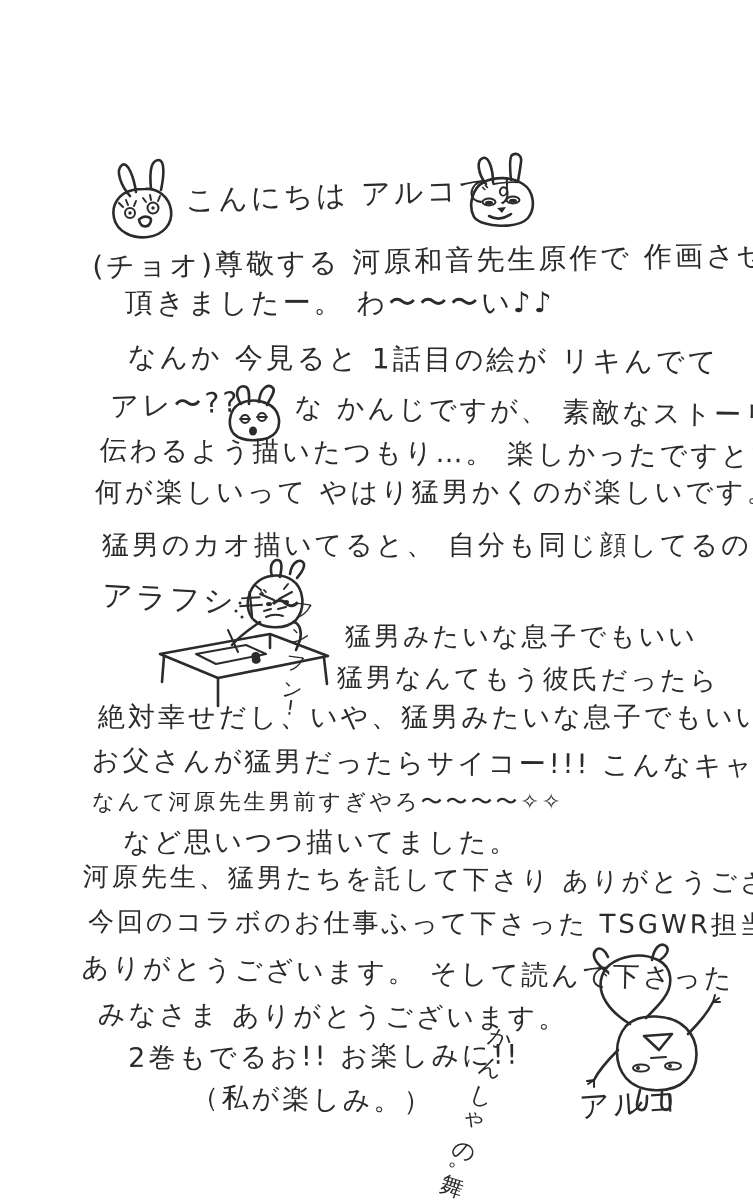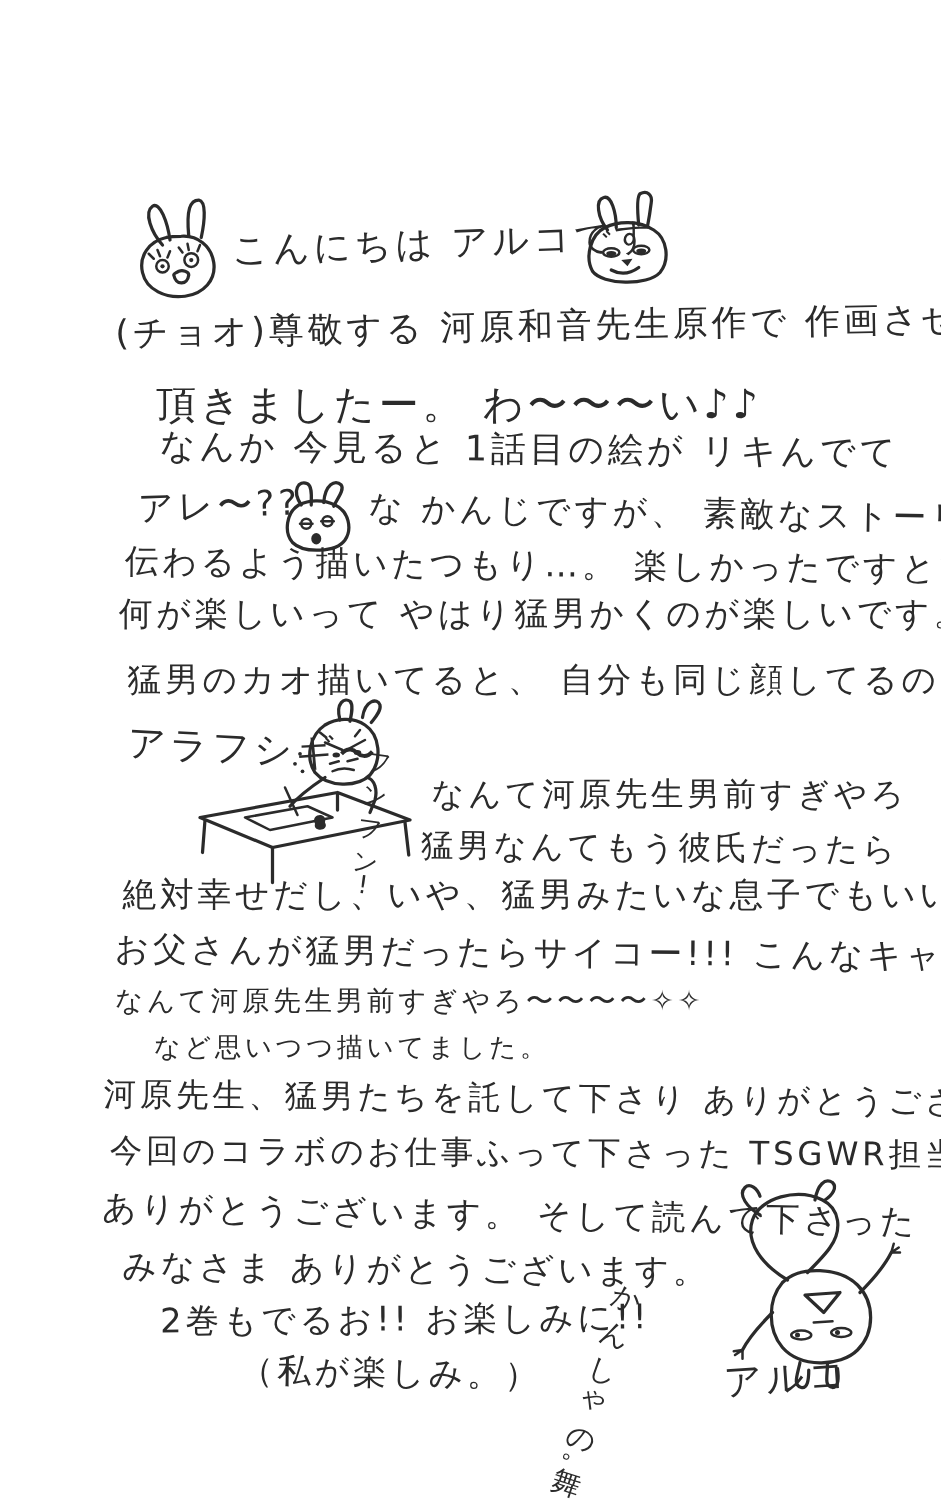--- a/index.html
+++ b/index.html
@@ -61,21 +61,21 @@
       <ellipse class="thin" cx="57" cy="50" rx="6.5" ry="3.4"></ellipse>
       <ellipse class="ink" cx="57" cy="50.8" rx="4" ry="2"></ellipse>
       <path class="ink" d="M41,58 L50,57 L46,63 Z"></path>
       <path class="stroke" d="M33,66 Q44,72 55,64"></path>
     </svg>
   </div>
 
   <div class="hand" style="left:185px;top:185px;font-size:29px;transform:rotate(-2deg);">こんにちは アルコです</div>
 
   <div class="hand" style="left:92px;top:252px;font-size:28px;transform:rotate(-1deg);">(チョオ)尊敬する 河原和音先生原作で 作画させて</div>
-  <div class="hand" style="left:125px;top:306px;font-size:32px;text-align:center;">頂きましたー。 わ〜〜〜い♪♪</div>
+  <div class="hand" style="left:125px;top:288px;font-size:28px;text-align:center;">頂きましたー。 わ〜〜〜い♪♪</div>
   <div class="hand" style="left:128px;top:342px;font-size:28px;transform:rotate(0.5deg);">なんか 今見ると 1話目の絵が リキんでて</div>
   <div class="hand" style="left:110px;top:392px;font-size:28px;transform:rotate(-2deg);">アレ〜??</div>
 
   <div class="doodle" style="left:219px;top:380px;">
     <svg width="72" height="68" viewBox="0 0 72 68">
       <path class="stroke" d="M22,24 C14,12 20,4 27,7 C31,9 30,18 30,24"></path>
       <path class="stroke" d="M40,22 C41,8 49,3 54,8 C57,12 50,20 48,25"></path>
       <path class="stroke" d="M20,24 C10,30 8,46 15,54 C24,63 50,62 57,52 C63,43 60,29 49,24 C39,19 28,20 20,24"></path>
       <circle class="thin" cx="26" cy="39" r="4"></circle>
       <path class="thin" d="M21,39 L31,39"></path>
@@ -110,26 +110,26 @@
       <circle class="ink" cx="90" cy="59" r="1.5"></circle>
       <path class="stroke" d="M8,96 L118,76 L176,98 L66,120 Z"></path>
       <path class="thin" d="M44,96 L94,87 L114,96 L64,106 Z"></path>
       <path class="ink" d="M100,101 c-4,-8 10,-10 8,-1 c4,7 -10,8 -8,1 z"></path>
       <path class="stroke" d="M12,98 L10,124 M66,120 L66,148 M172,100 L175,126 M118,77 L118,90"></path>
     </svg>
   </div>
 
   <div class="hand vert" style="left:296px;top:588px;font-size:20px;transform:rotate(8deg);height:90px;">フンフン!</div>
 
-  <div class="hand" style="left:345px;top:622px;font-size:26px;">なんて河原先生男前すぎやろ</div>
+  <div class="hand" style="left:345px;top:622px;font-size:26px;">猛男みたいな息子でもいい</div>
   <div class="hand" style="left:337px;top:663px;font-size:26px;transform:rotate(0.5deg);">猛男なんてもう彼氏だったら</div>
   <div class="hand" style="left:98px;top:702px;font-size:27px;">絶対幸せだし、いや、猛男みたいな息子でもいい、</div>
   <div class="hand" style="left:92px;top:745px;font-size:27px;transform:rotate(0.5deg);">お父さんが猛男だったらサイコー!!! こんなキャラ産む</div>
   <div class="hand" style="left:92px;top:790px;font-size:22px;">なんて河原先生男前すぎやろ〜〜〜〜✧✧</div>
-  <div class="hand" style="left:123px;top:827px;font-size:21px;">など思いつつ描いてました。</div>
+  <div class="hand" style="left:123px;top:827px;font-size:27px;">など思いつつ描いてました。</div>
   <div class="hand" style="left:83px;top:862px;font-size:26px;transform:rotate(0.5deg);">河原先生、猛男たちを託して下さり ありがとうございます。</div>
   <div class="hand" style="left:88px;top:907px;font-size:26px;transform:rotate(0.3deg);">今回のコラボのお仕事ふって下さった TSGWR担当編集様</div>
   <div class="hand" style="left:82px;top:952px;font-size:27px;transform:rotate(1deg);">ありがとうございます。 そして読んで下さった</div>
   <div class="hand" style="left:98px;top:999px;font-size:27px;transform:rotate(0.5deg);">みなさま ありがとうございます。</div>
   <div class="hand" style="left:128px;top:1043px;font-size:27px;transform:rotate(-0.5deg);">2巻もでるお!! お楽しみに!!</div>
   <div class="hand" style="left:192px;top:1082px;font-size:27px;transform:rotate(1deg);">（私が楽しみ。）</div>
 
   <div class="doodle" style="left:556px;top:938px;">
     <svg width="172" height="182" viewBox="0 0 172 182">
       <path class="stroke" d="M74,86 C54,74 40,56 46,38 C52,20 82,12 102,22 C116,29 118,46 108,60 C104,66 96,74 90,80"></path>

